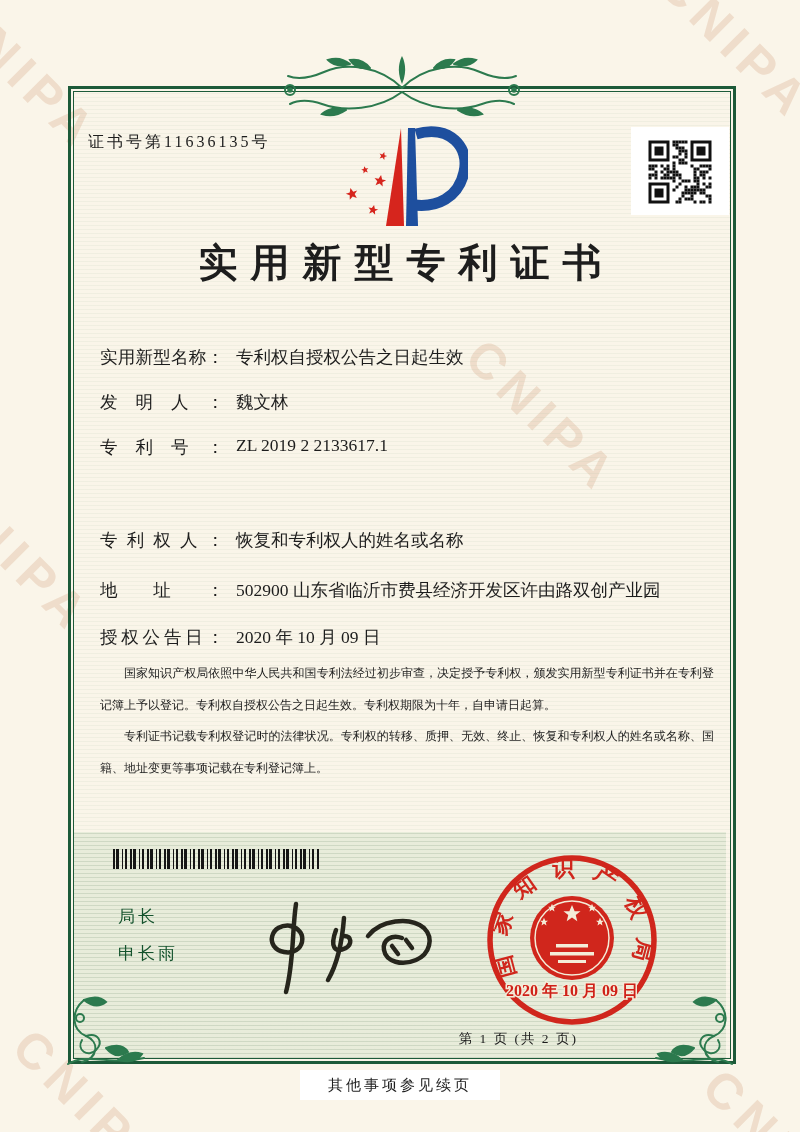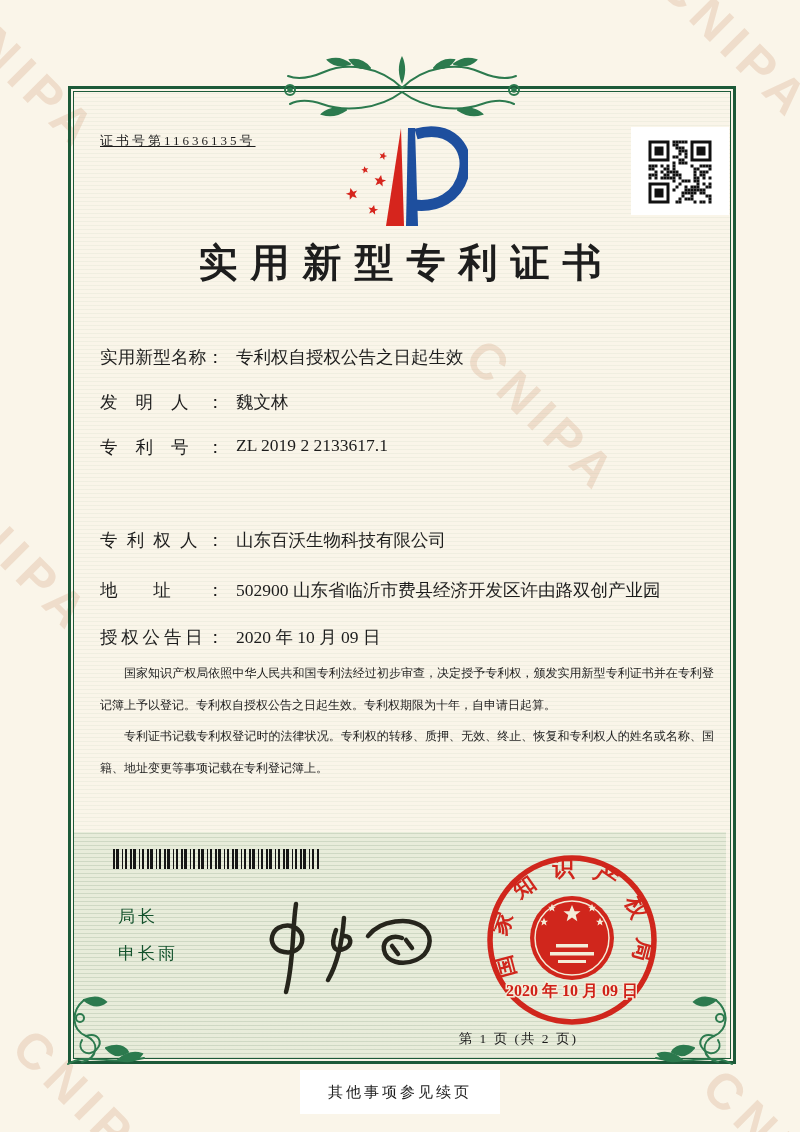--- a/index.html
+++ b/index.html
@@ -11,21 +11,21 @@
       transform-origin:left top;white-space:nowrap;z-index:0;}
   
   .frame{position:absolute;left:68px;top:86px;width:662px;height:972px;border:3px solid #1c5a39;z-index:1;}
   .frame .inner{position:absolute;left:2px;top:2px;right:2px;bottom:2px;border:1px solid #1c5a39;}
   .frame .lines{position:absolute;left:3px;top:3px;right:3px;bottom:3px;
       background:repeating-linear-gradient(0deg,rgba(150,180,150,.10) 0 1px,transparent 1px 4px);}
   .band{position:absolute;left:74px;top:832px;width:652px;height:226px;z-index:1;background:
       repeating-linear-gradient(0deg,rgba(120,160,120,.28) 0 1px,rgba(210,225,200,.45) 1px 4px);}
   .orn{position:absolute;z-index:2;}
   
-  .certno{position:absolute;left:100px;top:132px;font-size:13px;letter-spacing:3px;z-index:3;text-decoration:underline;}
+  .certno{position:absolute;left:88px;top:132px;font-size:16px;letter-spacing:3px;z-index:3;}
   .logo{position:absolute;left:338px;top:120px;z-index:3;}
   .qrbox{position:absolute;left:631px;top:127px;width:98px;height:88px;background:#fff;z-index:3;}
   .qr{position:absolute;left:647px;top:139px;width:66px;height:66px;z-index:4;}
   .title{position:absolute;left:0;top:236px;width:800px;text-align:center;font-size:39px;font-weight:bold;
          letter-spacing:13px;text-indent:13px;z-index:3;margin:0;}
   
   .row{position:absolute;left:100px;width:620px;height:26px;font-size:17.5px;z-index:3;white-space:nowrap;}
   .lab{display:inline-block;width:124px;text-align:justify;text-align-last:justify;vertical-align:top;}
   .val{margin-left:12px;}
   .pair2{position:absolute;left:263px;top:0;}
@@ -40,21 +40,21 @@
       transparent 6px 9px,#151515 9px 10px,transparent 10px 12px,#151515 12px 14px,transparent 14px 17px);}
   
   .sigblock{position:absolute;left:118px;top:905px;z-index:3;font-family:"Liberation Sans","DejaVu Sans",sans-serif;
             font-size:17px;letter-spacing:3px;color:#14532d;}
   .sigblock div{margin-bottom:14px;}
   .sigscript{position:absolute;left:240px;top:896px;z-index:4;}
   .seal{position:absolute;left:484px;top:852px;z-index:5;}
   
   .pageinfo{position:absolute;left:178px;top:1030px;width:400px;text-align:right;font-size:13.5px;
             letter-spacing:2px;z-index:3;}
-  .contbox{position:absolute;left:300px;top:1070px;width:200px;height:44px;background:#fff;z-index:2;
+  .contbox{position:absolute;left:300px;top:1070px;width:200px;height:30px;background:#fff;z-index:2;
            display:flex;align-items:center;justify-content:center;}
   .contbox span{font-size:15px;letter-spacing:3px;}
 </style>
 </head>
 <body>
 
 <div class="page">
 
   <span class="wm" style="left:-25px;top:-15px">CNIPA</span>
   <span class="wm" style="left:688px;top:-45px">CNIPA</span>
@@ -261,21 +261,21 @@
   <div class="row" style="top:345px">
     <span class="lab">实用新型名称：</span><span class="val">专利权自授权公告之日起生效</span>
   </div>
   <div class="row" style="top:390px">
     <span class="lab">发明人：</span><span class="val">魏文林</span>
   </div>
   <div class="row" style="top:435px">
     <span class="lab">专利号：</span><span class="val">ZL 2019 2 2133617.1</span>
   </div>
   <div class="row" style="top:528px">
-    <span class="lab">专利权人：</span><span class="val">山东百沃生物科技有限公司</span>
+    <span class="lab">专利权人：</span><span class="val">恢复和专利权人的姓名或名称</span>
   </div>
   <div class="row" style="top:578px">
     <span class="lab">地址：</span><span class="val">502900 山东省临沂市费县经济开发区许由路双创产业园</span>
   </div>
   <div class="row" style="top:625px">
     <span class="lab">授权公告日：</span><span class="val">2020 年 10 月 09 日</span>
   </div>
 
   <div class="paras">
     <p>国家知识产权局依照中华人民共和国专利法经过初步审查，决定授予专利权，颁发实用新型专利证书并在专利登记簿上予以登记。专利权自授权公告之日起生效。专利权期限为十年，自申请日起算。</p>

